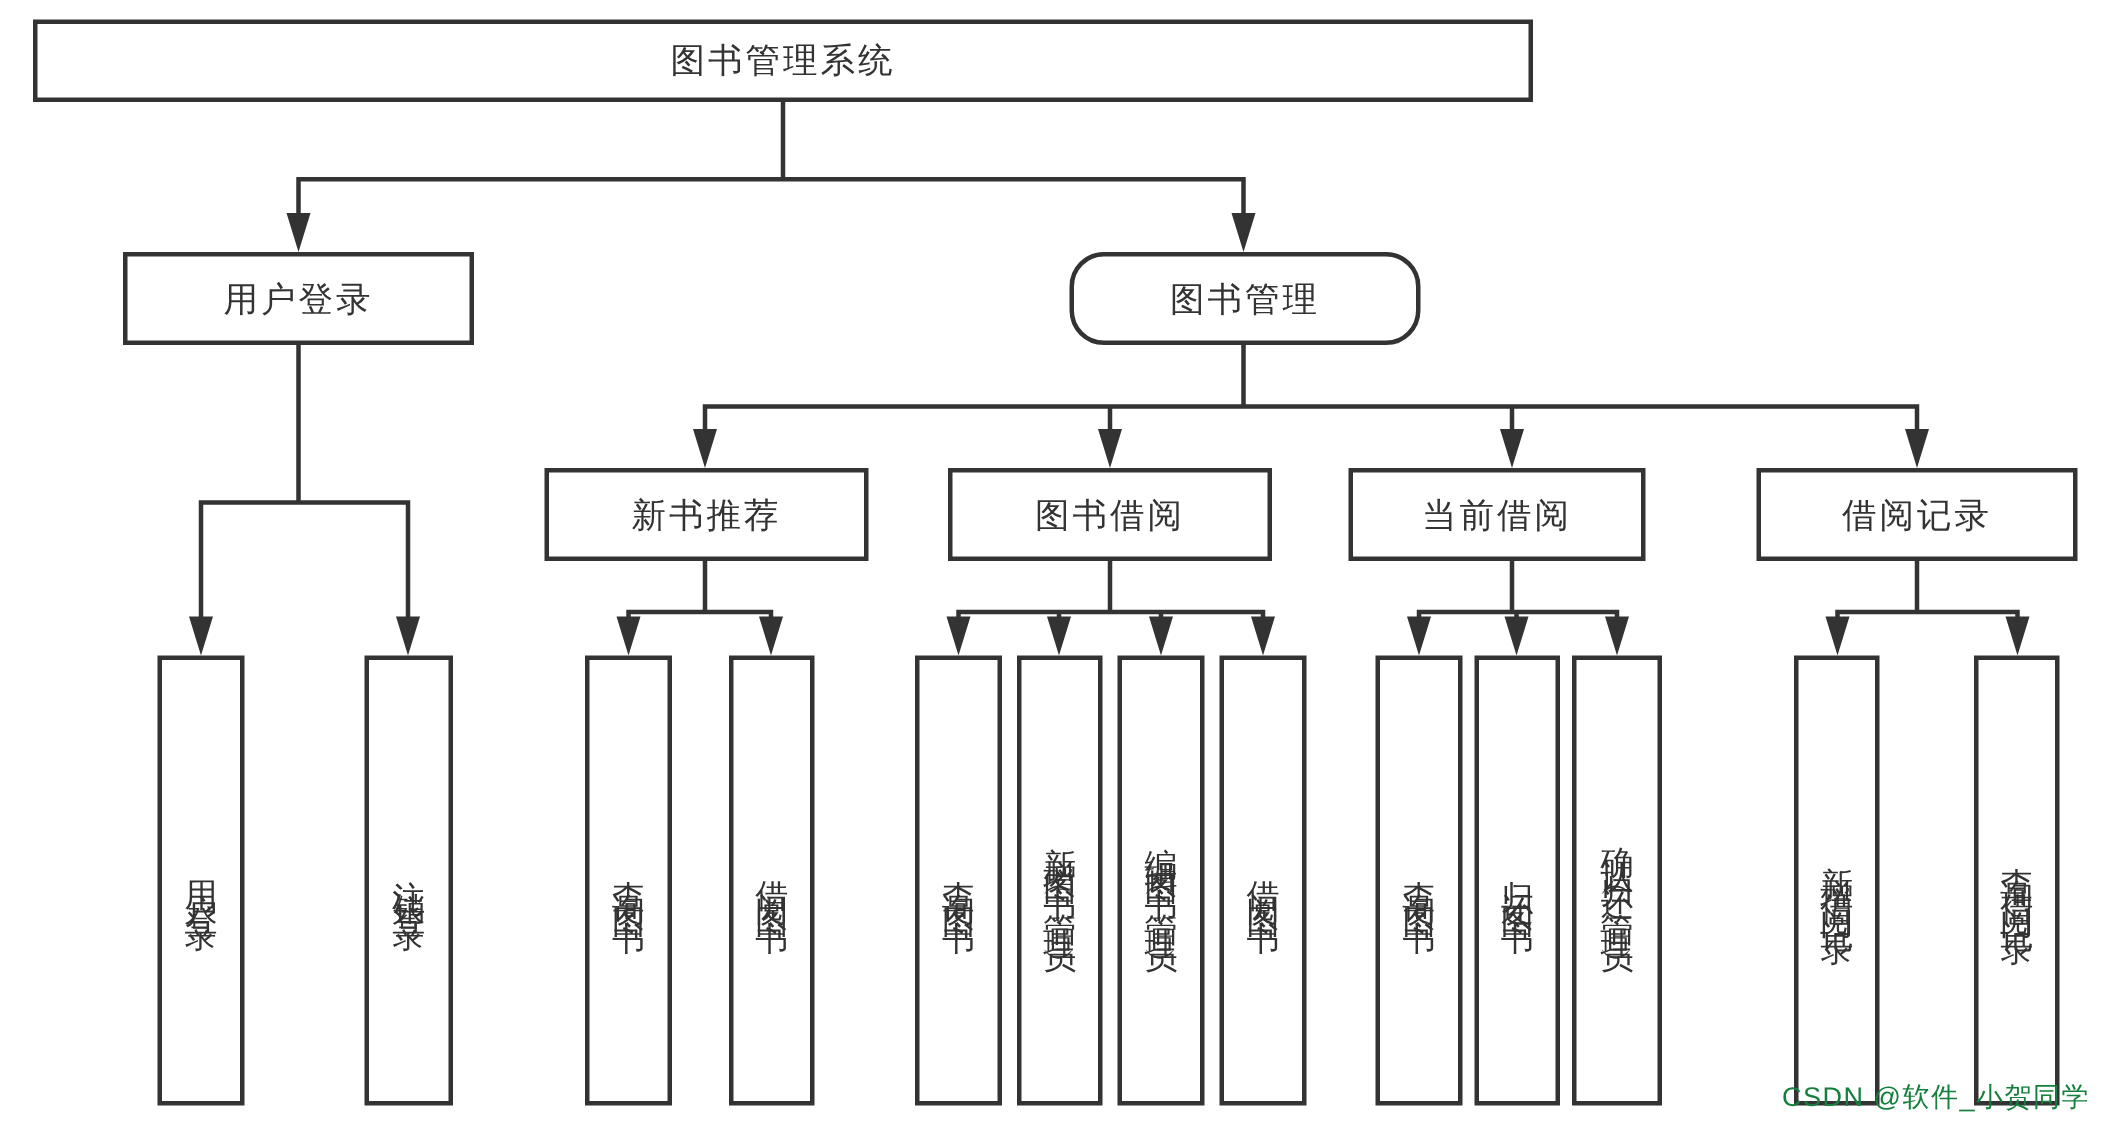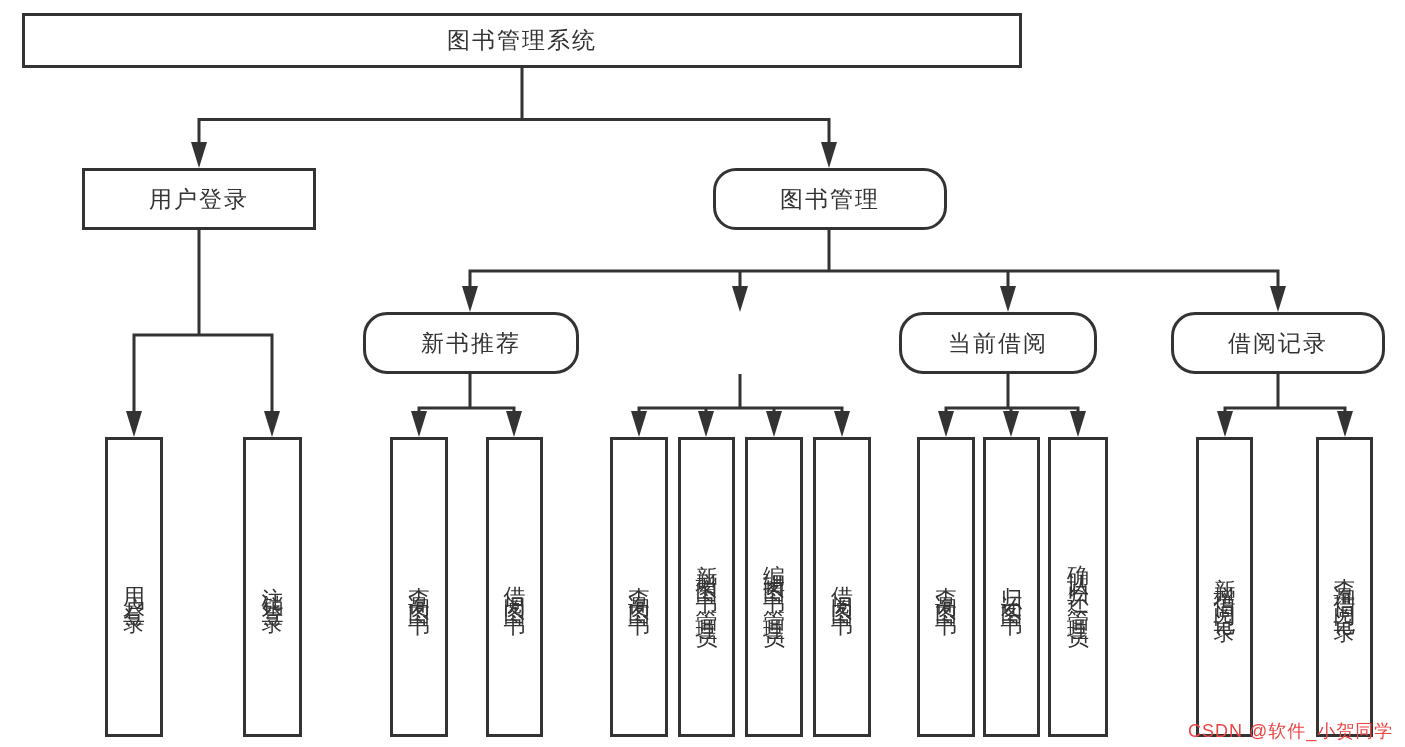--- a/index.html
+++ b/index.html
@@ -25,41 +25,41 @@
     background: #ffffff;
     display: flex;
     align-items: center;
     justify-content: center;
     font-size: 23px;
     letter-spacing: 2px;
     z-index: 1;
     white-space: nowrap;
   }
   .hbox { top: 168px; width: 234px; height: 62px; }
-  .l3box { top: 312px; width: 216px; height: 62px; border-radius: 24px; }
+  .l3box { top: 312px; width: 216px; height: 62px; }
   .vbox {
     top: 437px;
     height: 300px;
     width: 58px;
   }
   .vbox .vtext {
     writing-mode: vertical-rl;
     text-orientation: mixed;
     letter-spacing: 9px;
     line-height: 1;
     font-size: 22px;
     max-height: 292px;
   }
   .watermark {
     position: absolute;
     left: 1188px;
     top: 719px;
     font-size: 18px;
     letter-spacing: 1px;
-    color: #ef4444;
+    color: #15803d;
     z-index: 2;
     white-space: nowrap;
   }
 </style>
 </head>
 <body>
 
 <div class="canvas">
 
   <svg class="connectors" viewBox="0 0 1405 747" xmlns="http://www.w3.org/2000/svg">
@@ -124,20 +124,23 @@
   <div class="box hbox" style="left:82px;">
     <span>用户登录</span>
   </div>
   <div class="box hbox" style="left:713px;border-radius:23px;">
     <span>图书管理</span>
   </div>
 
   <div class="box l3box" style="left:363px;">
     <span>新书推荐</span>
   </div>
+  <div class="box l3box" style="left:632px;">
+    <span>图书借阅</span>
+  </div>
   <div class="box l3box" style="left:899px; width:198px;">
     <span>当前借阅</span>
   </div>
   <div class="box l3box" style="left:1171px; width:214px;">
     <span>借阅记录</span>
   </div>
 
   <div class="box vbox" style="left:105px;">
     <span class="vtext">用户登录</span>
   </div>

